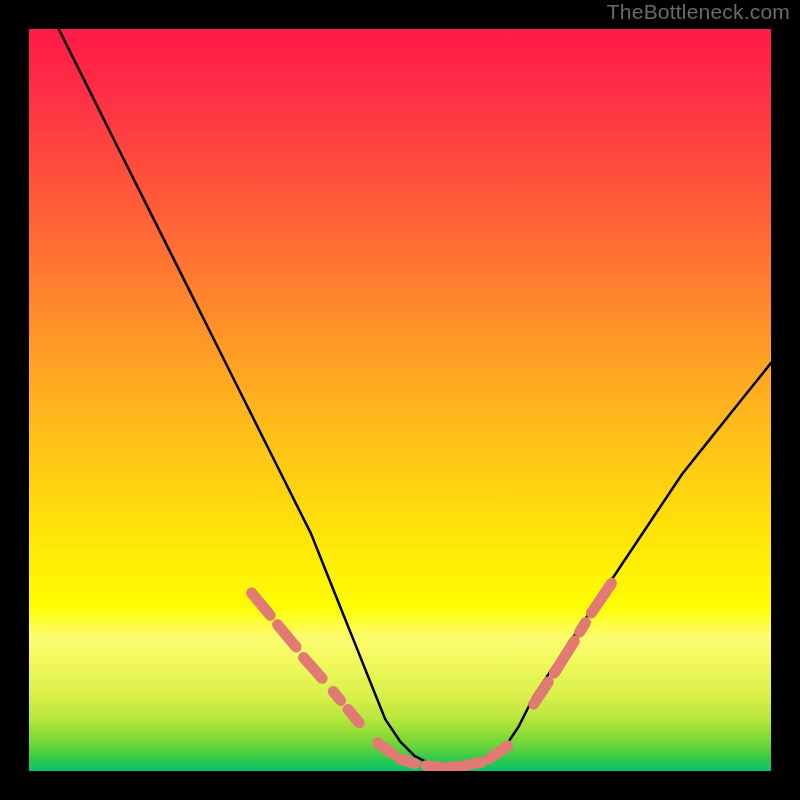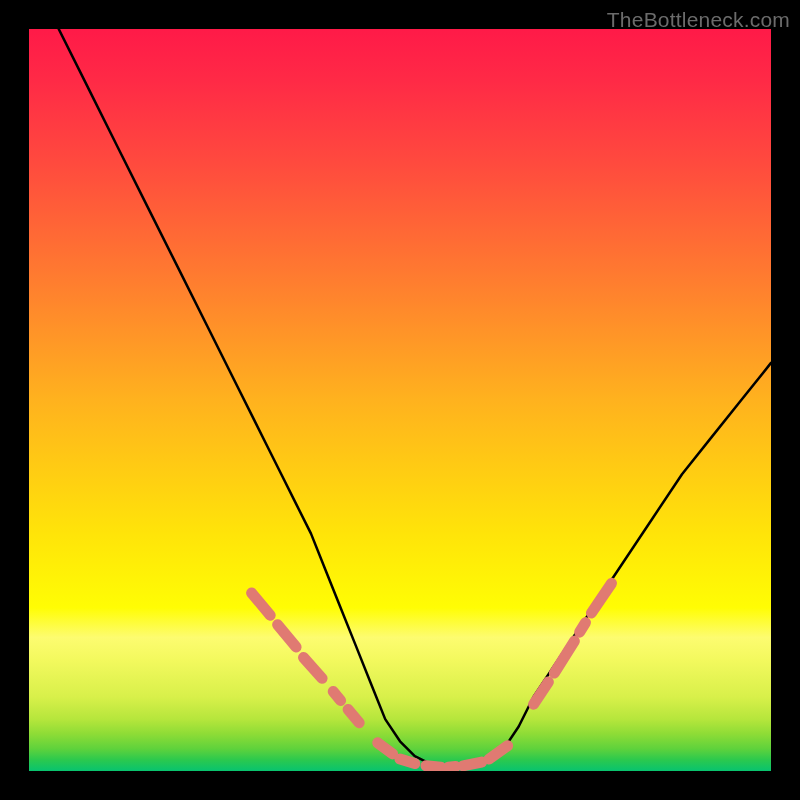--- a/index.html
+++ b/index.html
@@ -46,21 +46,21 @@
   .curve-svg {
     position: absolute;
     left: 29px;
     top: 29px;
     width: 742px;
     height: 742px;
     pointer-events: none;
   }
   .watermark {
     position: absolute;
-    top: 8px;
+    top: 0;
     right: 10px;
     color: #6b6b6b;
     font-size: 21px;
     letter-spacing: 0.2px;
     font-weight: 400;
     user-select: none;
   }
 </style>
 </head>
 <body>

